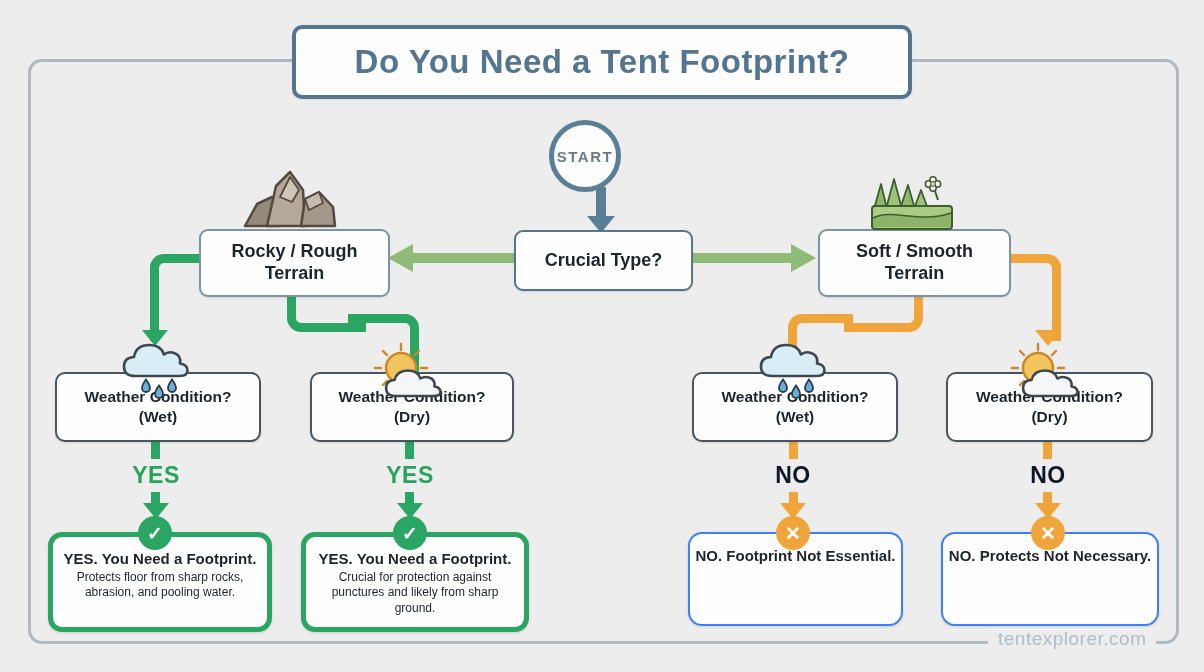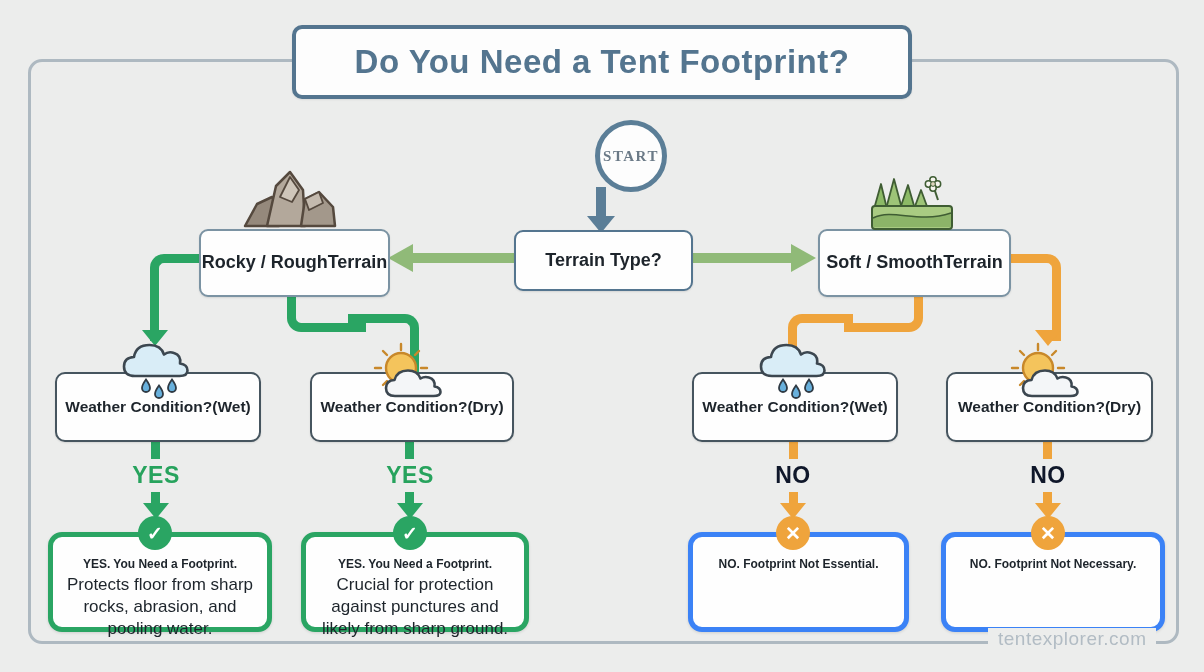--- a/index.html
+++ b/index.html
@@ -10,25 +10,25 @@
     color:#1d242b;
   }
   .abs{position:absolute;}
   
   .frame{left:28px;top:59px;width:1145px;height:579px;border:3px solid #aeb9c1;border-radius:14px;z-index:1;}
   
   .title-box{left:292px;top:25px;width:612px;height:66px;background:#fdfdfd;border:4px solid #54758f;border-radius:10px;
     display:flex;align-items:center;justify-content:center;z-index:6;box-shadow:0 1px 2px rgba(0,0,0,.08);}
   .title-box .t{font-size:33px;font-weight:bold;color:#54758f;letter-spacing:.5px;}
   
-  .start-circle{left:595px;top:120px;width:62px;height:62px;background:#fdfdfd;border:5px solid #5b7e97;border-radius:50%;
-    display:flex;align-items:center;justify-content:center;z-index:4;font-family:Liberation Serif, serif;}
+  .start-circle{left:549px;top:120px;width:62px;height:62px;background:#fdfdfd;border:5px solid #5b7e97;border-radius:50%;
+    display:flex;align-items:center;justify-content:center;z-index:4;}
   .start-circle .t{font-size:15px;font-weight:bold;color:#6b7a87;letter-spacing:1.5px;}
   
-  .node{background:#fefefe;border-radius:9px;display:flex;flex-direction:row;align-items:center;justify-content:center;
+  .node{background:#fefefe;border-radius:9px;display:flex;flex-direction:column;align-items:center;justify-content:center;
     z-index:3;box-shadow:0 1px 2px rgba(0,0,0,.10);text-align:center;}
   .node .l1,.node .l2{font-weight:bold;}
   .terrain-q{left:514px;top:230px;width:175px;height:57px;border:2.5px solid #54758f;}
   .terrain-q .l1{font-size:18px;}
   .terrain-rocky{left:199px;top:229px;width:187px;height:64px;border:2.5px solid #7b93a3;}
   .terrain-soft{left:818px;top:229px;width:189px;height:64px;border:2.5px solid #7b93a3;}
   .terrain-rocky .l1,.terrain-rocky .l2,.terrain-soft .l1,.terrain-soft .l2{font-size:18px;line-height:1.2;}
   .weather{top:372px;height:66px;border:2.5px solid #46555f;border-radius:10px;}
   .weather .l1,.weather .l2{font-size:15.5px;line-height:1.3;}
   .w0{left:55px;width:202px;} .w1{left:310px;width:200px;} .w2{left:692px;width:202px;} .w3{left:946px;width:203px;}
@@ -40,44 +40,44 @@
   
   .answer{width:110px;text-align:center;font-size:23px;font-weight:bold;z-index:3;letter-spacing:.5px;}
   .ans-yes{color:#27a35d;} .ans-no{color:#0f172a;}
   
   .vcircle{width:34px;height:34px;border-radius:50%;z-index:4;display:flex;align-items:center;justify-content:center;
     color:#fff;font-size:19px;font-weight:bold;}
   .vc-yes{background:#2aa563;} .vc-no{background:#efa43c;}
   
   .result{top:532px;height:90px;background:#fefefe;border-radius:14px;z-index:3;text-align:center;
     display:flex;flex-direction:column;justify-content:flex-start;box-shadow:0 1px 3px rgba(0,0,0,.12);}
-  .res-yes{border:5px solid #2aa563;} .res-no{border:5px solid #3b82f6;}
-  .result .h{font-size:12px;font-weight:bold;margin-top:20px;}
-  .result .b{font-size:17px;line-height:1.28;margin-top:3px;padding:0 8px;}
+  .res-yes{border:5px solid #2aa563;} .res-no{border:2px solid #3b82f6;}
+  .result .h{font-size:15px;font-weight:bold;margin-top:13px;}
+  .result .b{font-size:12px;line-height:1.28;margin-top:3px;padding:0 8px;}
   .r0{left:48px;width:214px;} .r1{left:301px;width:218px;} .r2{left:688px;width:211px;} .r3{left:941px;width:214px;}
   .icon{z-index:4;}
   .watermark{left:988px;top:628px;z-index:6;background:#ecedec;padding:0 10px;font-size:19px;color:#b2bcc4;letter-spacing:.5px;}
 </style>
 </head>
 <body>
 
 <div class="abs frame"></div>
 
 <div class="abs title-box">
   <span class="t">Do You Need a Tent Footprint?</span>
 </div>
 
 <div class="abs start-circle">
   <span class="t">START</span>
 </div>
 <div class="abs conn slate" style="left:596px;top:187px;width:10px;height:29px;"></div>
 <div class="abs tri" style="left:587px;top:216px;border-left:14px solid transparent;border-right:14px solid transparent;border-top:17px solid #5b7e97;"></div>
 
 <div class="abs node terrain-q">
-  <span class="l1">Terrain Type?</span>
+  <span class="l1">Crucial Type?</span>
 </div>
 
 <div class="abs conn sage" style="left:412px;top:253px;width:102px;height:10px;"></div>
 <div class="abs tri" style="left:388px;top:244px;border-top:14px solid transparent;border-bottom:14px solid transparent;border-right:25px solid #90ba78;"></div>
 <div class="abs conn sage" style="left:689px;top:253px;width:102px;height:10px;"></div>
 <div class="abs tri" style="left:791px;top:244px;border-top:14px solid transparent;border-bottom:14px solid transparent;border-left:25px solid #90ba78;"></div>
 
 <svg class="abs icon" style="left:237px;top:168px;" width="110" height="62" viewBox="0 0 110 62">
   <polygon points="8,58 20,36 35,29 44,44 42,58" fill="#95897c" stroke="#55493e" stroke-width="2.5" stroke-linejoin="round"></polygon>
   <polygon points="30,58 39,18 53,4 66,22 68,58" fill="#b3a89b" stroke="#55493e" stroke-width="2.5" stroke-linejoin="round"></polygon>
@@ -211,16 +211,16 @@
   <div class="b">Protects floor from sharp rocks, abrasion, and pooling water.</div>
 </div>
 <div class="abs result res-yes r1">
   <div class="h">YES. You Need a Footprint.</div>
   <div class="b">Crucial for protection against punctures and likely from sharp ground.</div>
 </div>
 <div class="abs result res-no r2">
   <div class="h">NO. Footprint Not Essential.</div>
 </div>
 <div class="abs result res-no r3">
-  <div class="h">NO. Footprint Not Necessary.</div>
+  <div class="h">NO. Protects Not Necessary.</div>
 </div>
 
 <div class="abs watermark">tentexplorer.com</div>
 
 </body></html>

